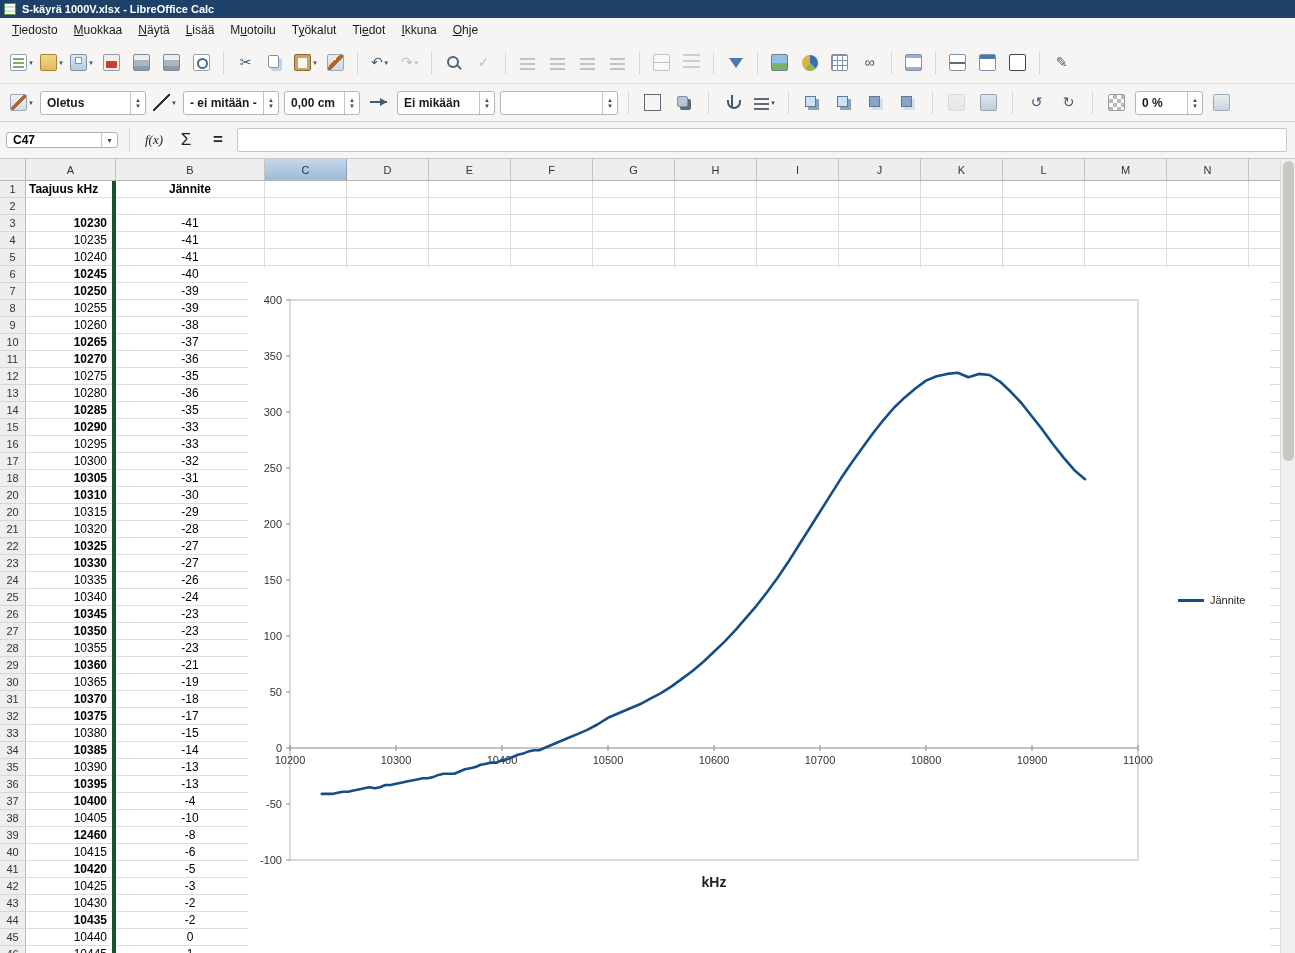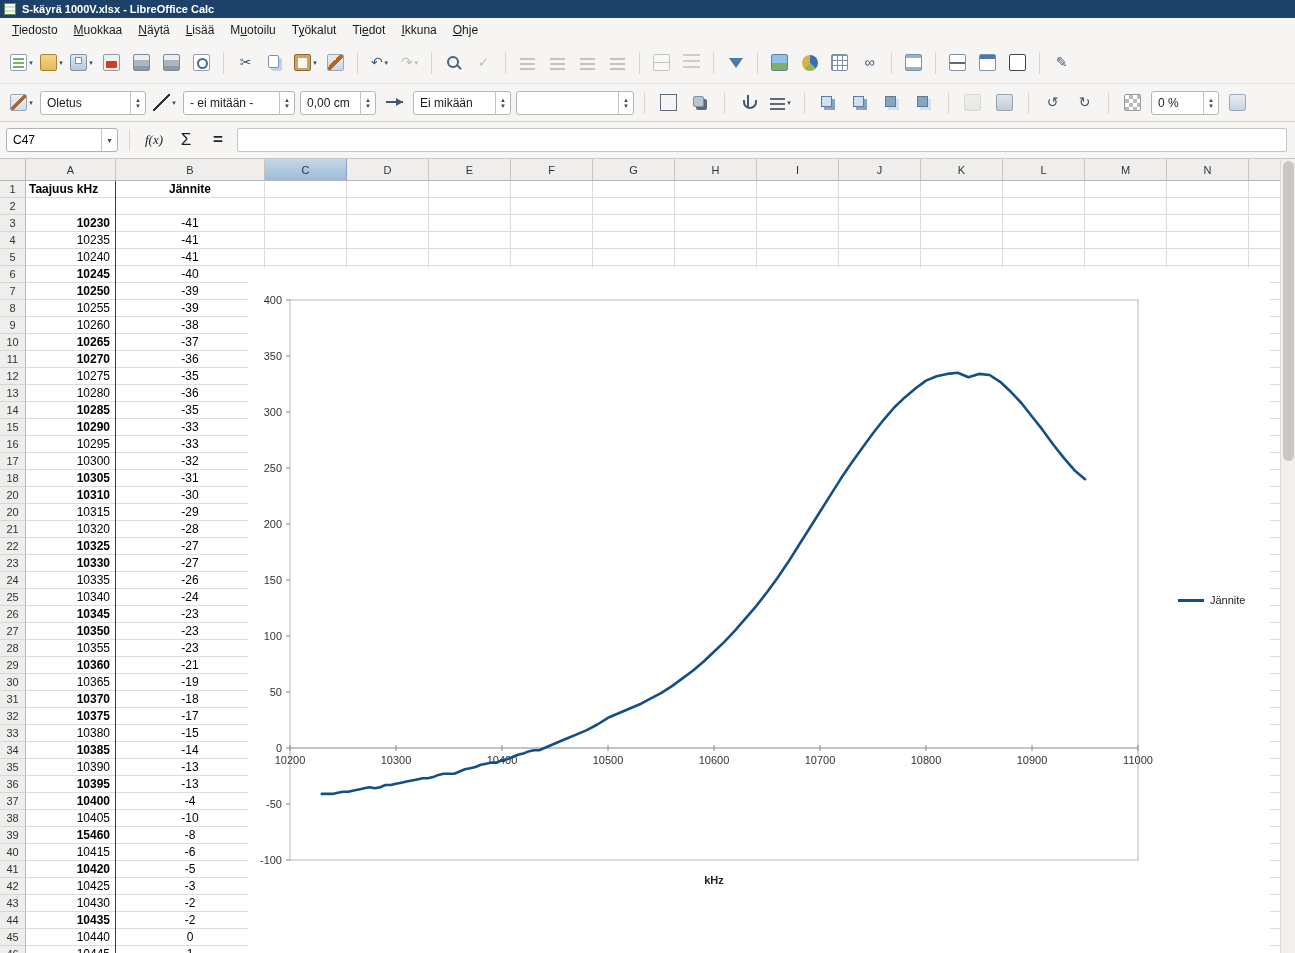--- a/index.html
+++ b/index.html
@@ -80,28 +80,28 @@
   .ic-anchor::before{content:"";position:absolute;left:7px;top:1px;width:2px;height:12px;background:#3f5a77;}
   .ic-anchor::after{content:"";position:absolute;left:3px;top:6px;width:10px;height:7px;border:2px solid #3f5a77;border-top:none;border-radius:0 0 7px 7px;}
   .ic-bring-to-front,.ic-bring-forward{width:11px;height:11px;background:#cfe0f0;border:1px solid #5d7a9a;box-shadow:3px 3px 0 #8aa4c0;margin:-2px 4px 0 0;border-radius:0;}
   .ic-send-backward,.ic-send-to-back{width:11px;height:11px;background:#8aa4c0;border:1px solid #5d7a9a;box-shadow:3px 3px 0 #cfe0f0;margin:-2px 4px 0 0;border-radius:0;}
   .ic-in-foreground,.ic-in-background{background:linear-gradient(#dfe5ea,#c2ccd6);border:1px solid #93a3b3;}
   .ic-transparency{background:conic-gradient(#bbb 0 25%,#fff 0 50%,#bbb 0 75%,#fff 0) 0 0/8px 8px;border:1px solid #999;}
   .ic-crop{background:none;border:1px solid #5d6b79;border-radius:0;}
 
   .combo{height:24px;background:#fff;border:1px solid #b8b6b2;border-radius:3px;
     display:flex;align-items:center;font-size:12px;color:#1a1a1a;}
-  .combo-text{flex:1;padding:0 6px;white-space:nowrap;overflow:hidden;}
+  .combo-text{flex:1;padding:0 6px;white-space:nowrap;overflow:hidden;font-weight:bold;}
   .spinner{width:15px;height:100%;border-left:1px solid #c6c4c0;display:flex;flex-direction:column;
     align-items:center;justify-content:center;font-size:6px;line-height:6px;color:#444;flex:none;}
 
   
   #formulabar{height:37px;background:#f6f5f3;border-bottom:1px solid #c9c7c4;
     display:flex;align-items:center;padding:0 6px;gap:6px;}
-  #namebox{width:112px;height:24px;background:#fff;border:1px solid #b4b2ae;border-radius:3px;
+  #namebox{width:112px;height:16px;background:#fff;border:1px solid #b4b2ae;border-radius:3px;
     display:flex;align-items:center;font-size:12px;}
   #namebox .combo-text{padding:0 6px;}
   #namebox .nb-caret{width:16px;height:100%;border-left:1px solid #c6c4c0;display:flex;
     align-items:center;justify-content:center;font-size:8px;color:#444;}
   .fb-btn{width:26px;height:26px;display:flex;align-items:center;justify-content:center;
     font-size:14px;color:#222;}
   .fb-fx{font-family:"Liberation Serif",serif;font-style:italic;font-size:13px;}
   .fb-sum{font-size:17px;}
   .fb-eq{font-size:17px;font-weight:bold;}
   #formula-input{flex:1;height:24px;background:#fff;border:1px solid #c9c7c4;border-radius:2px;
@@ -118,34 +118,34 @@
   #row-area{position:relative;height:772px;overflow:hidden;background:#fff;}
   #gridlines-h{position:absolute;left:0;top:0;width:1280px;height:100%;z-index:0;
     background:repeating-linear-gradient(to bottom,transparent 0 16px,#dcdcdc 16px 17px);}
   #gridlines-v{position:absolute;left:265px;top:0;width:1015px;height:100%;z-index:0;
     background:repeating-linear-gradient(to right,transparent 0 81px,#dcdcdc 81px 82px);}
   #row-stack{position:absolute;left:0;top:0;z-index:1;}
   .srow{display:flex;height:17px;}
   .rn{width:26px;background:#efeeec;border-right:1px solid #bdbbb8;border-bottom:1px solid #d8d6d3;
     font-size:11px;color:#333;display:flex;align-items:center;justify-content:center;flex:none;}
   .cell{font-size:12px;line-height:17px;color:#000;flex:none;}
-  .ca{width:90px;text-align:right;padding-right:5px;border-right:1px solid #14532d;}
+  .ca{width:90px;text-align:right;padding-right:5px;border-right:4px solid #14532d;}
   .cb{width:149px;text-align:center;border-right:1px solid #dcdcdc;}
   .cell.hdr{font-weight:bold;}
   .ca.hdr{text-align:left;padding-left:3px;}
   .cell.b{font-weight:bold;}
 
   
   #chart{position:absolute;left:248px;top:87px;width:1022px;height:685px;background:#fff;z-index:2;}
   #chart-svg{position:absolute;left:0;top:0;}
   #chart-legend{position:absolute;left:930px;top:326px;display:flex;align-items:center;gap:6px;
     font-size:11px;color:#222;}
   #legend-sample{width:26px;height:3px;background:#134f85;flex:none;}
   #axis-title-x{position:absolute;left:42px;top:606px;width:848px;text-align:center;
-    font-size:11px;font-weight:bold;color:#222;}
+    font-size:14px;font-weight:bold;color:#222;}
 
   
   #vscroll{position:absolute;right:0;top:159px;width:15px;height:794px;background:#f1f0ee;
     border-left:1px solid #dddbd8;}
   #vscroll-thumb{position:absolute;left:2px;top:2px;width:11px;height:300px;background:#c9c7c4;border-radius:6px;}
 </style>
 </head>
 <body>
 
 <div id="titlebar">
@@ -286,21 +286,21 @@
     <span class="combo-text">Oletus</span>
     <span class="spinner">
       <span>▲</span>
         <span>▼</span>
     </span>
   </div>
   <div class="tbtn">
     <span class="tbicon ic-line-color"></span>
     <span class="caret">▾</span>
   </div>
-  <div class="combo" style="width:112px">
+  <div class="combo" style="width:96px">
     <span class="combo-text">- ei mitään -</span>
     <span class="spinner">
       <span>▲</span>
         <span>▼</span>
     </span>
   </div>
   <div class="combo" style="width:76px">
     <span class="combo-text">0,00 cm</span>
     <span class="spinner">
       <span>▲</span>
@@ -602,21 +602,21 @@
           <div class="cell ca b">10400</div>
           <div class="cell cb">-4</div>
         </div>
         <div class="srow">
           <div class="rn">38</div>
           <div class="cell ca">10405</div>
           <div class="cell cb">-10</div>
         </div>
         <div class="srow">
           <div class="rn">39</div>
-          <div class="cell ca b">15460</div>
+          <div class="cell ca b">12460</div>
           <div class="cell cb">-8</div>
         </div>
         <div class="srow">
           <div class="rn">40</div>
           <div class="cell ca">10415</div>
           <div class="cell cb">-6</div>
         </div>
         <div class="srow">
           <div class="rn">41</div>
           <div class="cell ca b">10420</div>

